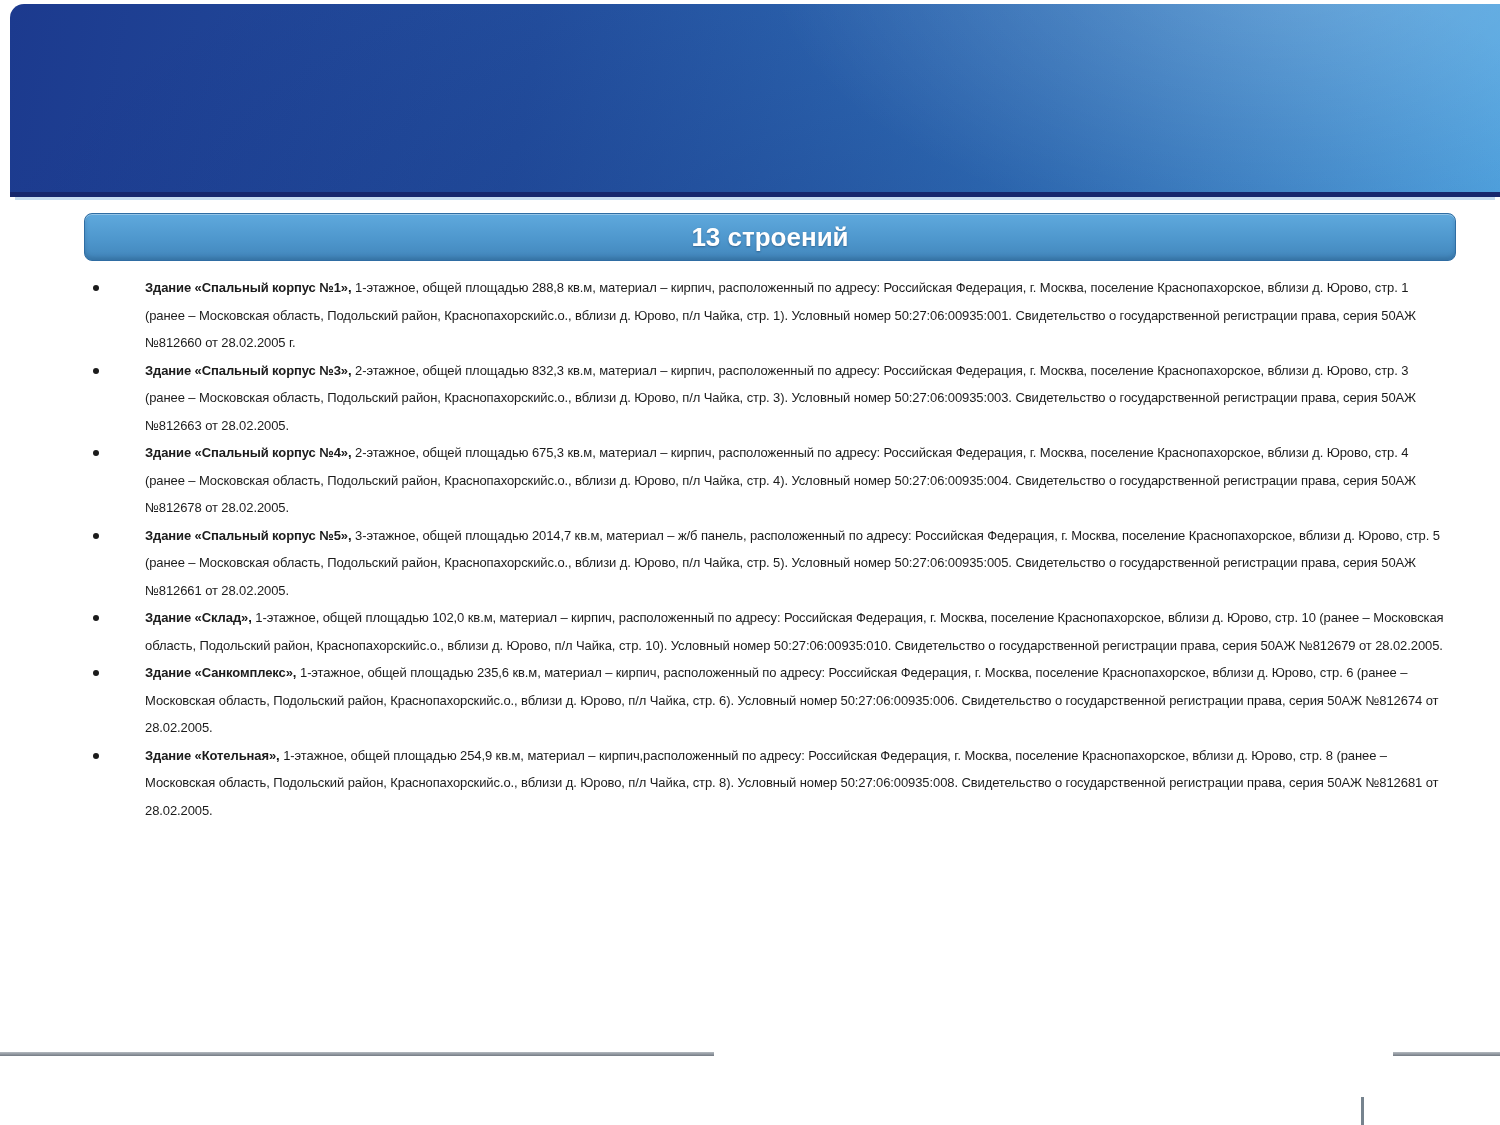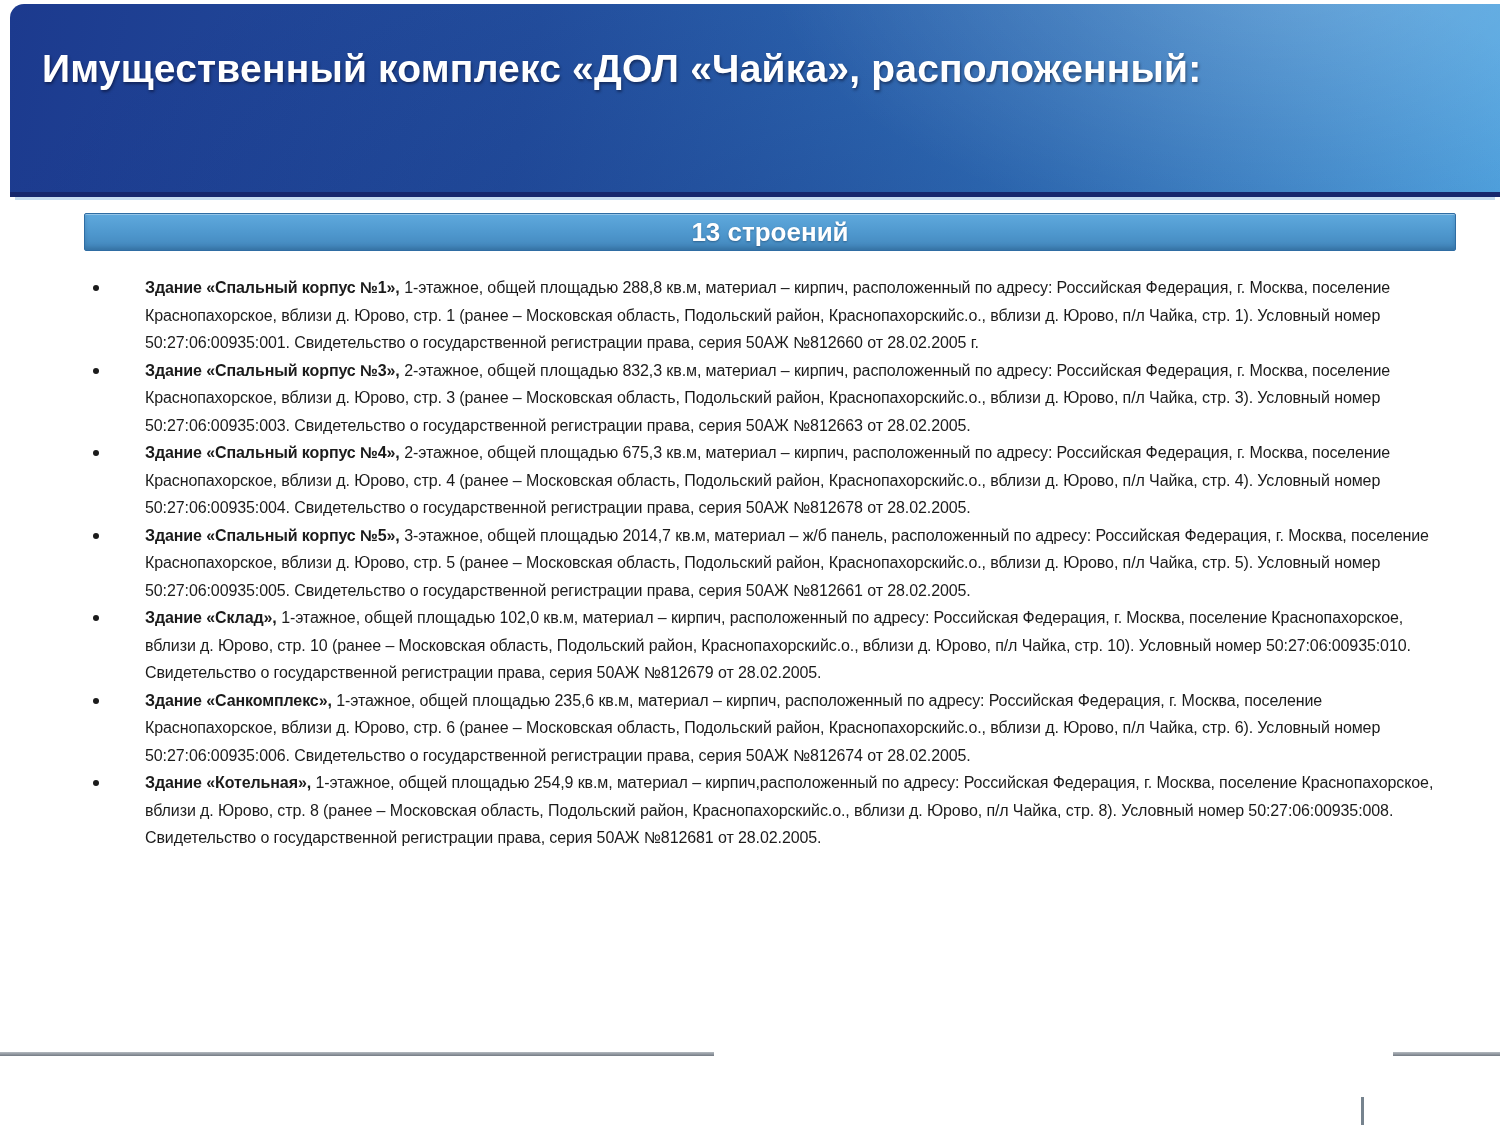--- a/index.html
+++ b/index.html
@@ -44,24 +44,24 @@
     text-shadow: 1px 2px 3px rgba(0,0,20,0.45);
     white-space: nowrap;
   }
 
   
   .count-banner {
     position: absolute;
     left: 84px;
     top: 213px;
     width: 1372px;
-    height: 38px;
+    height: 48px;
     box-sizing: border-box;
     border: 1px solid #2f6da3;
-    border-radius: 2px;
+    border-radius: 8px;
     background: linear-gradient(#5fa9dd 0%, #4e97cd 55%, #4286bb 100%);
     box-shadow: inset 0 1px 0 rgba(255,255,255,0.35), inset 0 -3px 4px rgba(20,60,100,0.25);
     display: flex;
     align-items: center;
     justify-content: center;
   }
   .count-banner-label {
     color: #ffffff;
     font-weight: bold;
     font-size: 26px;
@@ -71,21 +71,21 @@
   
   .list {
     position: absolute;
     left: 84px;
     top: 274px;
     width: 1360px;
   }
   .item {
     position: relative;
     padding-left: 61px;
-    font-size: 16px;
+    font-size: 13px;
     line-height: 27.5px;
     color: #1b1b1b;
     letter-spacing: -0.1px;
   }
   .bullet-dot {
     position: absolute;
     left: 9px;
     top: 11px;
     width: 6px;
     height: 6px;
@@ -120,21 +120,20 @@
     background: #76838e;
   }
 </style>
 </head>
 <body>
 
 <div class="slide">
 
   <div class="header">
     <div class="header-title">
-      <div>Имущественный комплекс «ДОЛ «Чайка», расположенный:</div>
     </div>
   </div>
 
   <div class="count-banner">
     <span class="count-banner-label">13 строений</span>
   </div>
 
   <div class="list">
 
     <div class="item">

